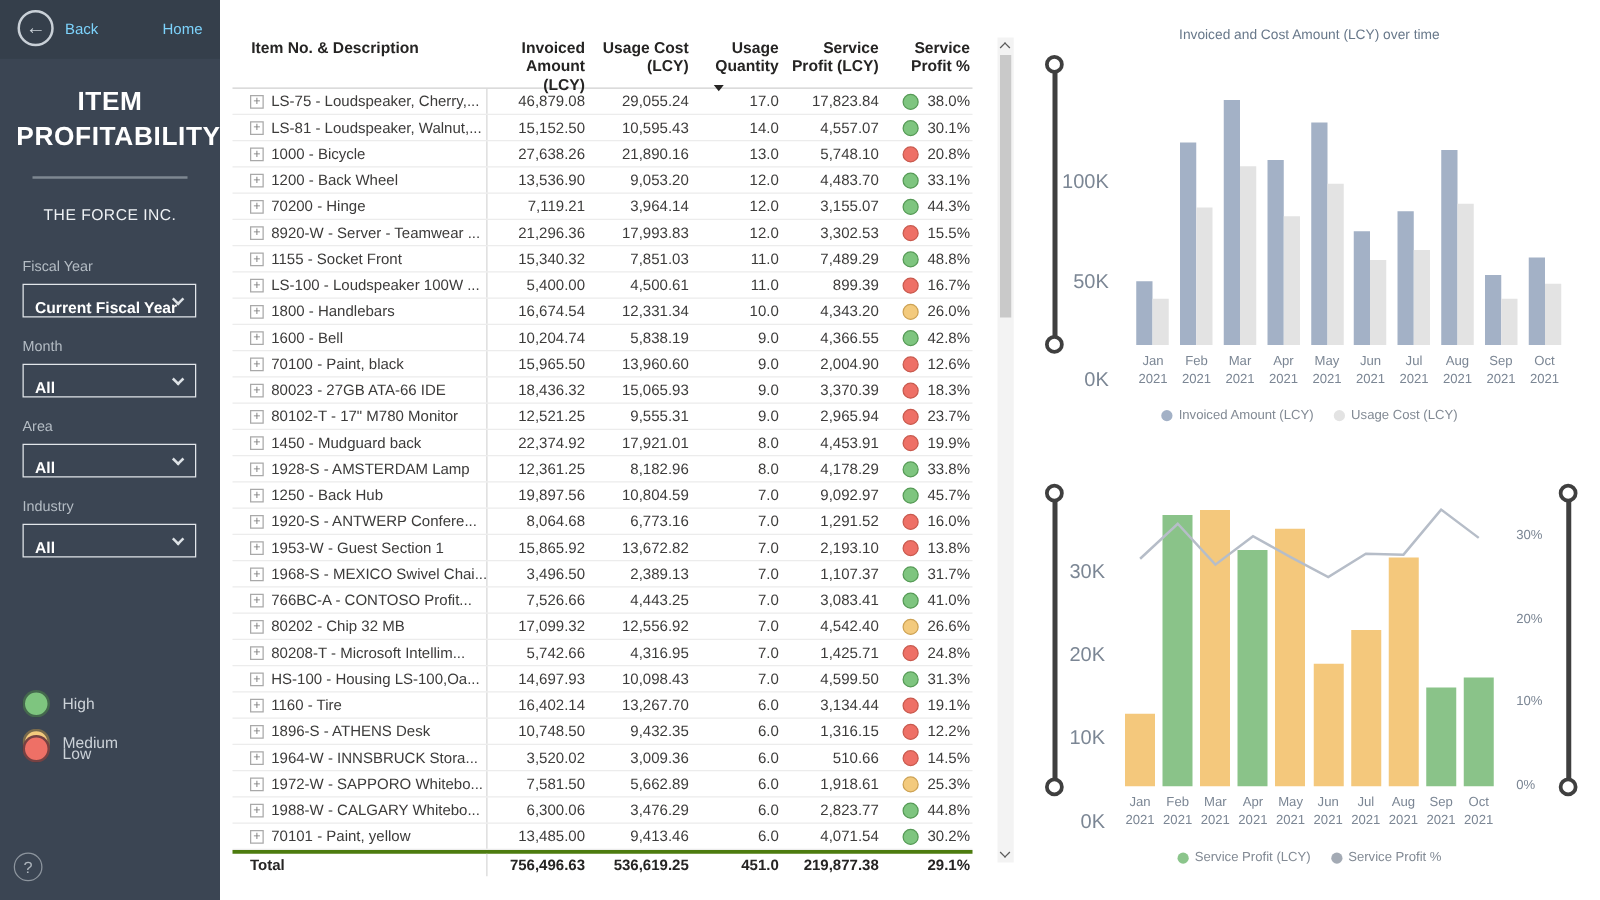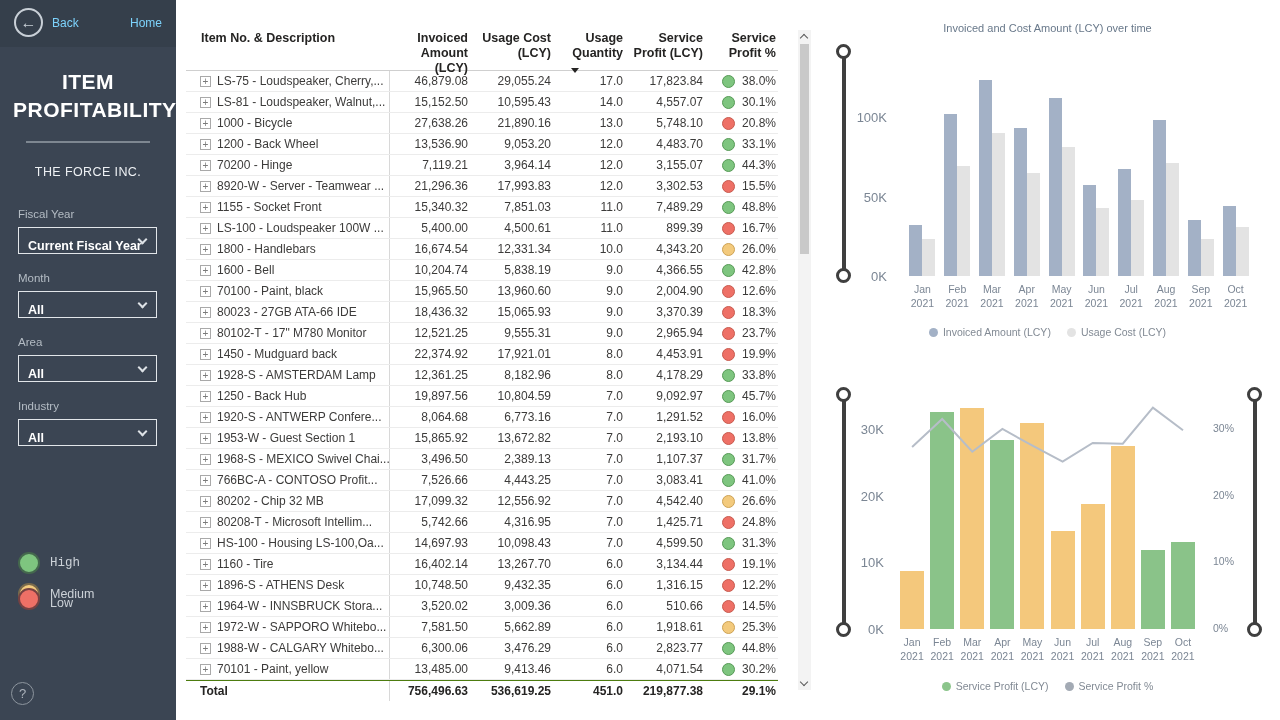--- a/index.html
+++ b/index.html
@@ -45,39 +45,39 @@
             border-right:1px solid #d8d8d8; height:100%; }
   .expander { width:11px; height:11px; border:1px solid #a9a9a9; color:#7a7a7a; font-size:10px; line-height:9px;
               text-align:center; flex:0 0 auto; }
   .c-num { text-align:right; padding-right:2px; }
   .c-pct { display:flex; align-items:center; justify-content:flex-end; gap:7px; padding-right:2px; }
   .dot { width:13px; height:13px; border-radius:50%; flex:0 0 auto; }
   .dot.green { background:#7ec57f; border:1px solid #569a56; }
   .dot.yellow { background:#f3ca7d; border:1px solid #cda254; }
   .dot.red { background:#ee7066; border:1px solid #c85a4e; }
   .trow-total { height:21px; align-items:center; font-weight:bold; font-size:12px; color:#252423;
-                border-top:1px solid #4d7c0f; }
+                border-top:3px solid #4d7c0f; }
 
   
   .vscroll { position:absolute; left:798px; top:30px; width:13px; height:660px; background:#f3f3f3; }
   .vthumb { position:absolute; left:2px; top:14px; width:9px; height:210px; background:#c9c9c9; }
   .caret { position:absolute; left:3px; width:6px; height:6px; border-left:1.5px solid #5a5a5a; border-top:1.5px solid #5a5a5a; }
   .caret-up { top:5px; transform:rotate(45deg); }
   .caret-down { bottom:5px; transform:rotate(225deg); }
 
   
   .chart { position:absolute; left:815px; width:465px; }
   #chart1 { top:14px; height:340px; }
   #chart2 { top:362px; height:346px; }
   .chart-title { position:absolute; top:8px; left:0; width:100%; text-align:center; font-size:11px; color:#68788a; }
   .plot { position:absolute; }
   #c1-plot { left:90px; top:56px; width:348px; height:206px; }
   #c2-plot { left:82px; top:33px; width:301px; height:234px; }
   .bar { position:absolute; bottom:0; }
-  .ytick { position:absolute; font-size:13px; color:#7b8694; width:44px; text-align:right; }
+  .ytick { position:absolute; font-size:16px; color:#7b8694; width:44px; text-align:right;margin-top:27px; }
   .ytick-r { position:absolute; font-size:10.5px; color:#7b8694; width:44px; text-align:left; }
   .xlabel { position:absolute; font-size:10.5px; color:#7b8694; text-align:center; line-height:14px; }
   .legend { position:absolute; width:100%; display:flex; justify-content:center; gap:16px; font-size:10.5px; color:#828a94; }
   .legend-item { display:flex; align-items:center; gap:5px; }
   .ldot { width:9px; height:9px; border-radius:50%; }
   .vslider { position:absolute; width:15px; }
   .slider-line { position:absolute; left:5.5px; top:8px; bottom:8px; width:4px; background:#3f3f3f; }
   .slider-handle { position:absolute; left:0; width:15px; height:15px; background:#ffffff; border:3px solid #3f3f3f;
                    border-radius:50%; cursor:grab; }
   .sh-top { top:0; } .sh-bot { bottom:0; }
@@ -120,21 +120,21 @@
       </div>
       <div class="filter-group" style="top: 400px;">
         <div class="filter-label">Industry</div>
         <div class="filter-box">
           <div class="filter-value">All</div>
           <div class="chev"></div>
         </div>
       </div>
     </div>
   <div id="kpi-legend">
-      <div class="kpi-item" style="top: 552px; font-family: Liberation Mono, monospace;">
+      <div class="kpi-item" style="top: 552px;">
         <div class="kpi-circle" style="background: rgb(126, 197, 127);"></div>
         <div class="kpi-label">High</div>
       </div>
       <div class="kpi-item" style="top: 583px;">
         <div class="kpi-circle" style="background: rgb(243, 202, 125);"></div>
         <div class="kpi-label">Medium</div>
       </div>
       <div class="kpi-item" style="top: 588px; align-items: flex-end;">
         <div class="kpi-circle" style="background: rgb(238, 112, 102);"></div>
         <div class="kpi-label">Low</div>

